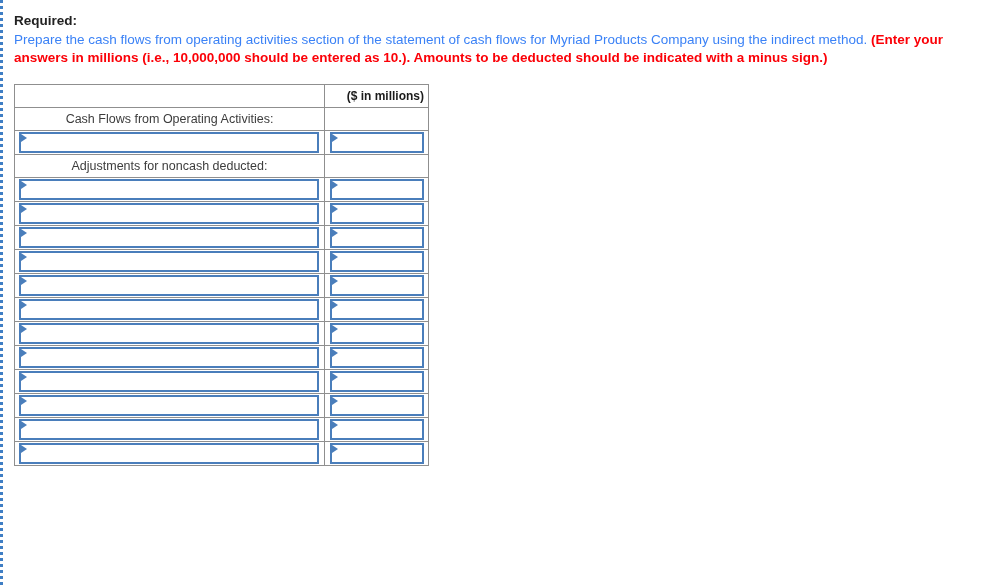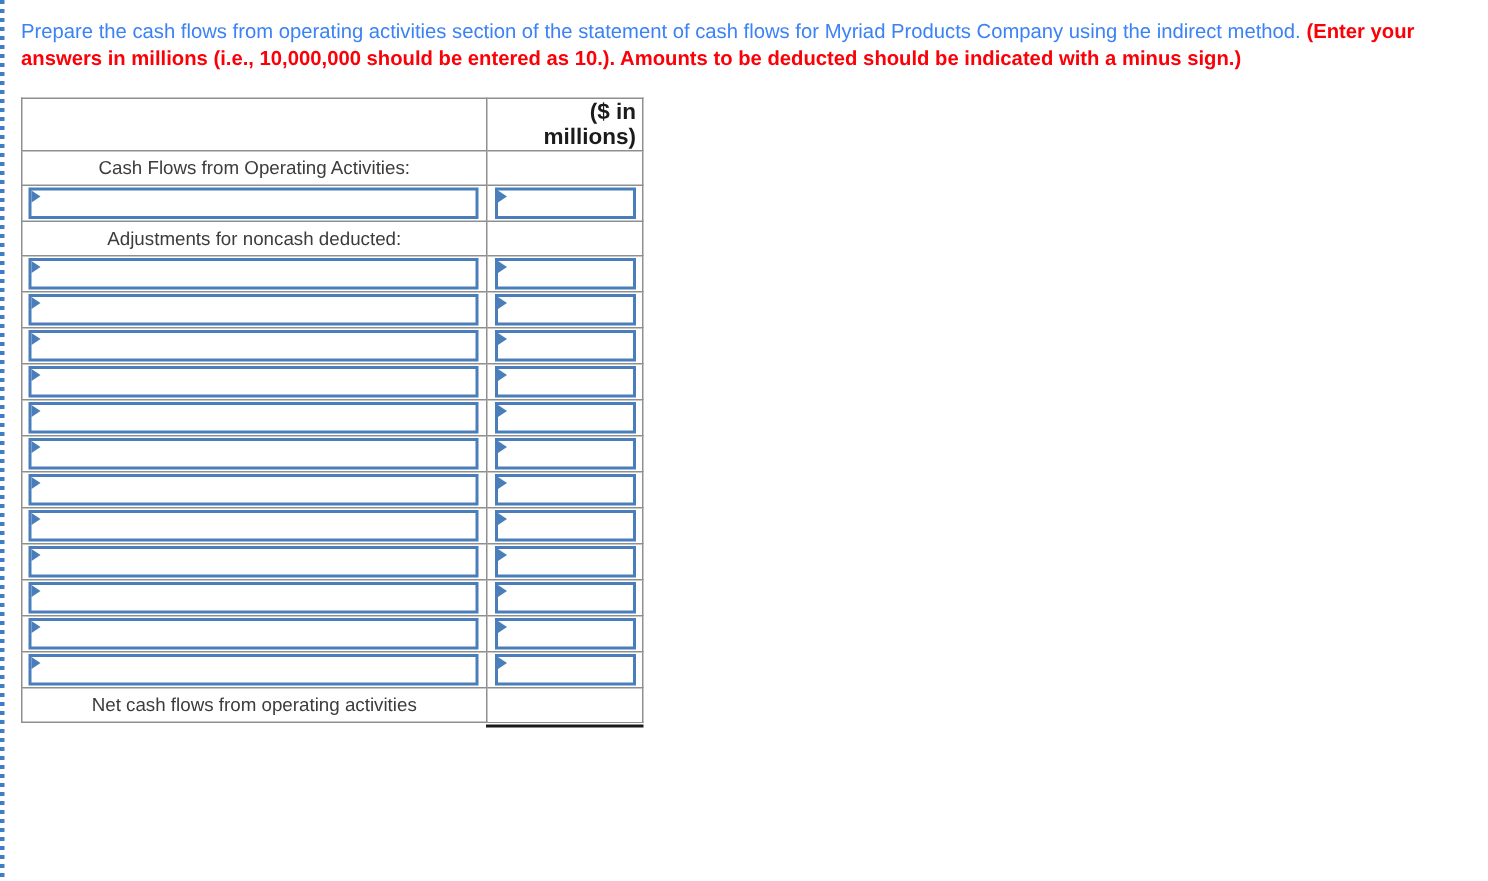--- a/index.html
+++ b/index.html
@@ -82,21 +82,21 @@
   
   tr.hdr td {
     background: #7cabdd;
     height: 23px;
     border: 1px solid #8f8f8f;
   }
   td.hdr-value {
     text-align: right;
     font-weight: bold;
     color: #1b1b1b;
-    font-size: 15px;
+    font-size: 12px;
     padding-right: 5px;
   }
 
   
   td.section-label {
     text-align: center;
     padding-left: 5px;
     white-space: nowrap;
   }
 
@@ -152,20 +152,21 @@
   }
 </style>
 </head>
 <body>
 
 <div id="page-edge"></div>
 
 <div id="content">
 
   <div id="instructions">
+    <span class="req-title">Required:</span>
     <span class="body-text">Prepare the cash flows from operating activities section of the statement of cash flows for Myriad Products Company using the </span><span class="body-text italic">indirect method.</span>
     <span class="redbold">(Enter your answers in millions (i.e., 10,000,000 should be entered as 10.). Amounts to be deducted should be indicated with a minus sign.)</span>
   </div>
 
   <table id="worksheet">
     <colgroup>
       <col class="c-label">
       <col class="c-value">
     </colgroup>
     <tbody>
@@ -335,21 +336,17 @@
             <span class="tri"></span>
           </div>
         </td>
         <td>
           <div class="inputbox val">
             <span class="tri"></span>
           </div>
         </td>
       </tr>
 
-      <tr>
-        <td class="total-label">Net cash flows from operating activities</td>
-        <td class="total-value"></td>
-      </tr>
 
     </tbody>
   </table>
 
 </div>
 
 </body></html>

